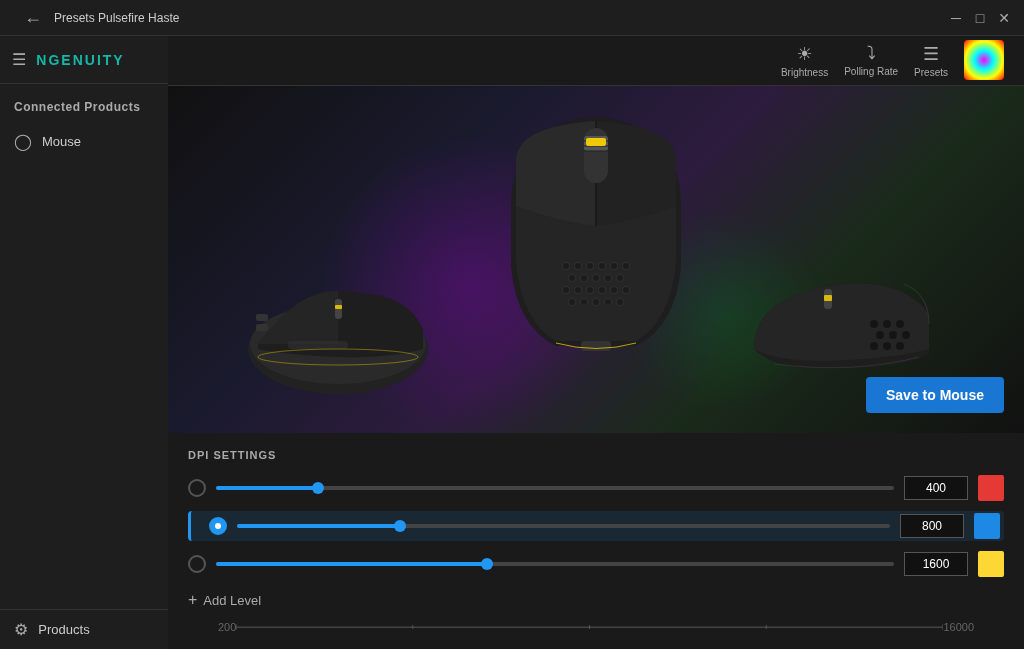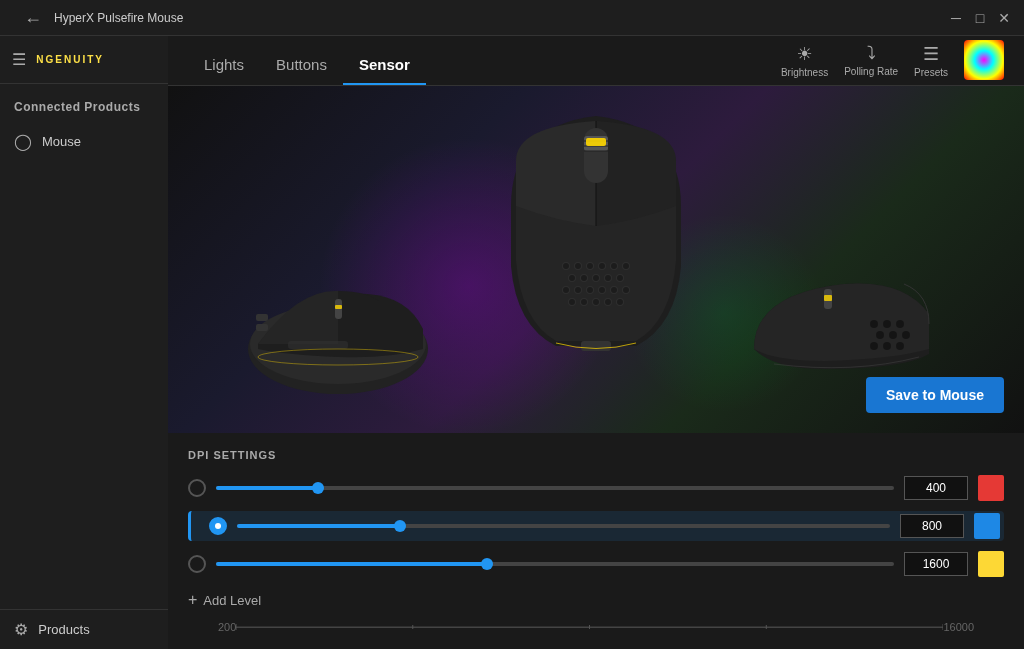--- a/index.html
+++ b/index.html
@@ -68,24 +68,24 @@
       padding: 14px 12px;
       gap: 10px;
       border-bottom: 1px solid #333;
     }
     .hamburger-icon {
       font-size: 16px;
       color: #aaa;
       cursor: pointer;
     }
     .brand-name {
-      font-size: 10px;
+      font-size: 14px;
       font-weight: 700;
       letter-spacing: 2px;
-      color: #fde047;
+      color: #14b8a6;
     }
     .sidebar-section-title {
       font-size: 12px;
       color: #aaa;
       padding: 16px 14px 8px;
       font-weight: 600;
       letter-spacing: 0.5px;
     }
     .sidebar-item {
       display: flex;
@@ -367,21 +367,21 @@
       color: #aaa;
       cursor: pointer;
       padding: 8px 12px;
     }
   </style>
 </head>
 <body>
 
 <div class="title-bar">
   <span class="back-arrow">←</span>
-  <span class="title-bar-title">HyperX Pulsefire Mouse</span>
+  <span class="title-bar-title">Presets Pulsefire Haste</span>
   <div class="title-bar-controls">
     <button class="title-bar-btn">─</button>
     <button class="title-bar-btn">□</button>
     <button class="title-bar-btn">✕</button>
   </div>
 </div>
 
 <div class="main-layout">
 
   <div class="sidebar">
@@ -398,31 +398,20 @@
       <div class="sidebar-item">
         <span class="sidebar-item-icon">⚙</span>
         <span>Products</span>
       </div>
     </div>
   </div>
 
   <div class="content-area">
 
     <div class="top-bar">
-      <div class="tab-list">
-        <div class="tab">
-          <span>Lights</span>
-        </div>
-        <div class="tab">
-          <span>Buttons</span>
-        </div>
-        <div class="tab active">
-          <span>Sensor</span>
-        </div>
-      </div>
       <div class="top-bar-actions">
         <div class="action-btn">
           <span class="action-btn-icon">☀</span>
           <span>Brightness</span>
         </div>
         <div class="action-btn">
           <span class="action-btn-icon">⤵</span>
           <span>Polling Rate</span>
         </div>
         <div class="action-btn">

